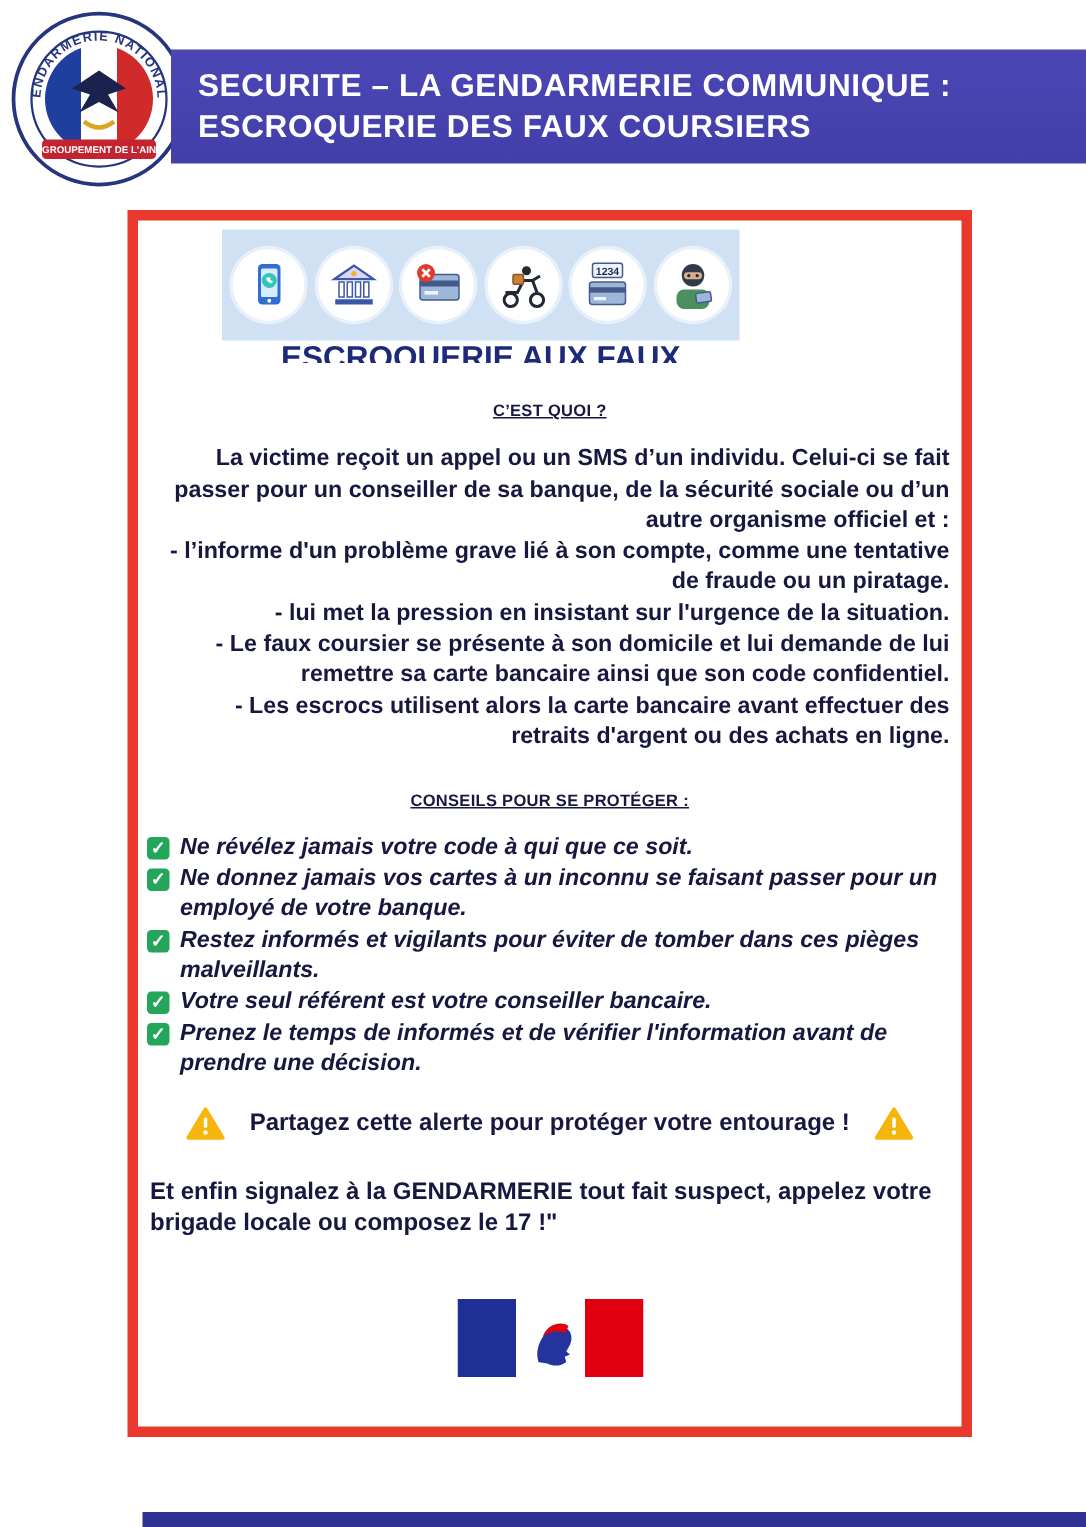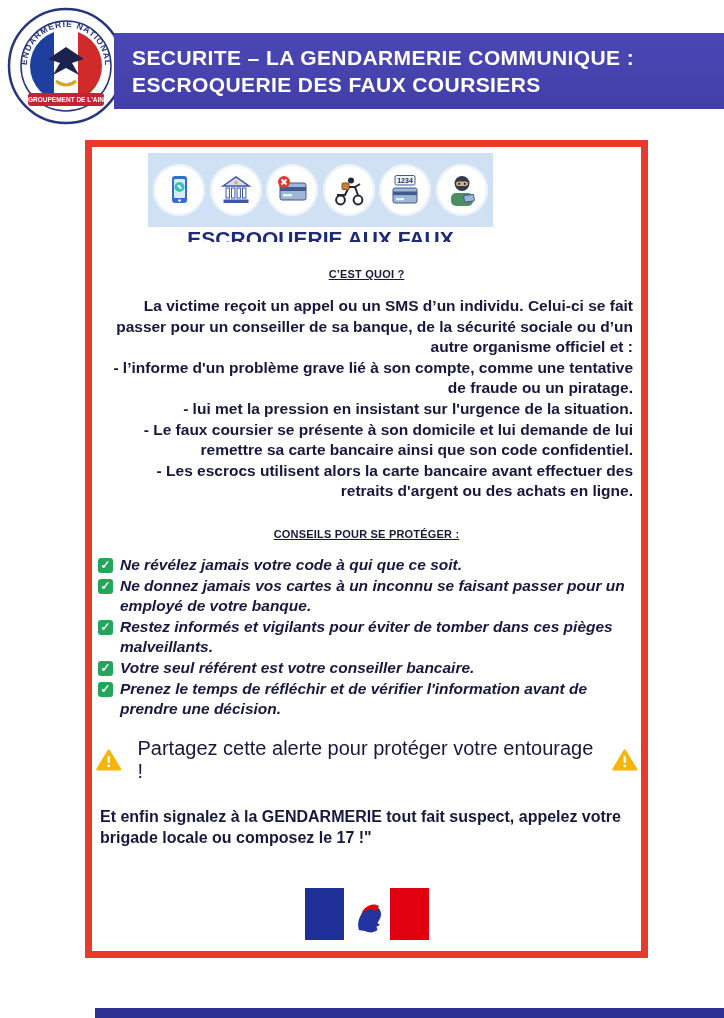--- a/index.html
+++ b/index.html
@@ -49,21 +49,21 @@
   .tip-row{display:flex;align-items:flex-start;gap:7px;padding:0 2px;}
   .tip-text{font-size:15.5px;font-weight:800;font-style:italic;line-height:20.6px;}
   .check{
     flex:0 0 auto;width:15px;height:15px;margin-top:3px;border-radius:3px;
     background:#23a55a;color:#fff;font-size:12px;font-weight:900;
     display:flex;align-items:center;justify-content:center;line-height:1;
   }
   .share-row{
     margin-top:17px;display:flex;align-items:center;justify-content:center;gap:16px;
   }
-  .share-text{font-size:20px;font-weight:400;}
+  .share-text{font-size:16px;font-weight:700;}
   .closing{margin-top:23px;font-size:16px;font-weight:800;line-height:21px;padding:0 4px;}
   .marianne{display:block;margin:40px auto 0 auto;}
   
   .bottom-bar{
     position:absolute;left:95px;right:0;bottom:0;height:10px;background:#2e3192;
   }
 </style>
 </head>
 <body>
 
@@ -189,21 +189,21 @@
     <div class="tip-row">
       <span class="check">✓</span>
       <span class="tip-text">Restez informés et vigilants pour éviter de tomber dans ces pièges malveillants.</span>
     </div>
     <div class="tip-row">
       <span class="check">✓</span>
       <span class="tip-text">Votre seul référent est votre conseiller bancaire.</span>
     </div>
     <div class="tip-row">
       <span class="check">✓</span>
-      <span class="tip-text">Prenez le temps de réfléchir et de vérifier l'information avant de prendre une décision.</span>
+      <span class="tip-text">Prenez le temps de informés et de vérifier l'information avant de prendre une décision.</span>
     </div>
   </div>
 
   <div class="share-row">
     <svg width="26" height="24" viewBox="0 0 26 24">
       <path d="M13,2.5 L24.5,21.5 L1.5,21.5 Z" fill="#f5b50a" stroke="#f5b50a" stroke-width="2.5" stroke-linejoin="round"></path>
       <rect x="11.8" y="8" width="2.4" height="7" rx="1.2" fill="#ffffff"></rect>
       <circle cx="13" cy="18" r="1.5" fill="#ffffff"></circle>
     </svg>
     <span class="share-text">Partagez cette alerte pour protéger votre entourage !</span>

